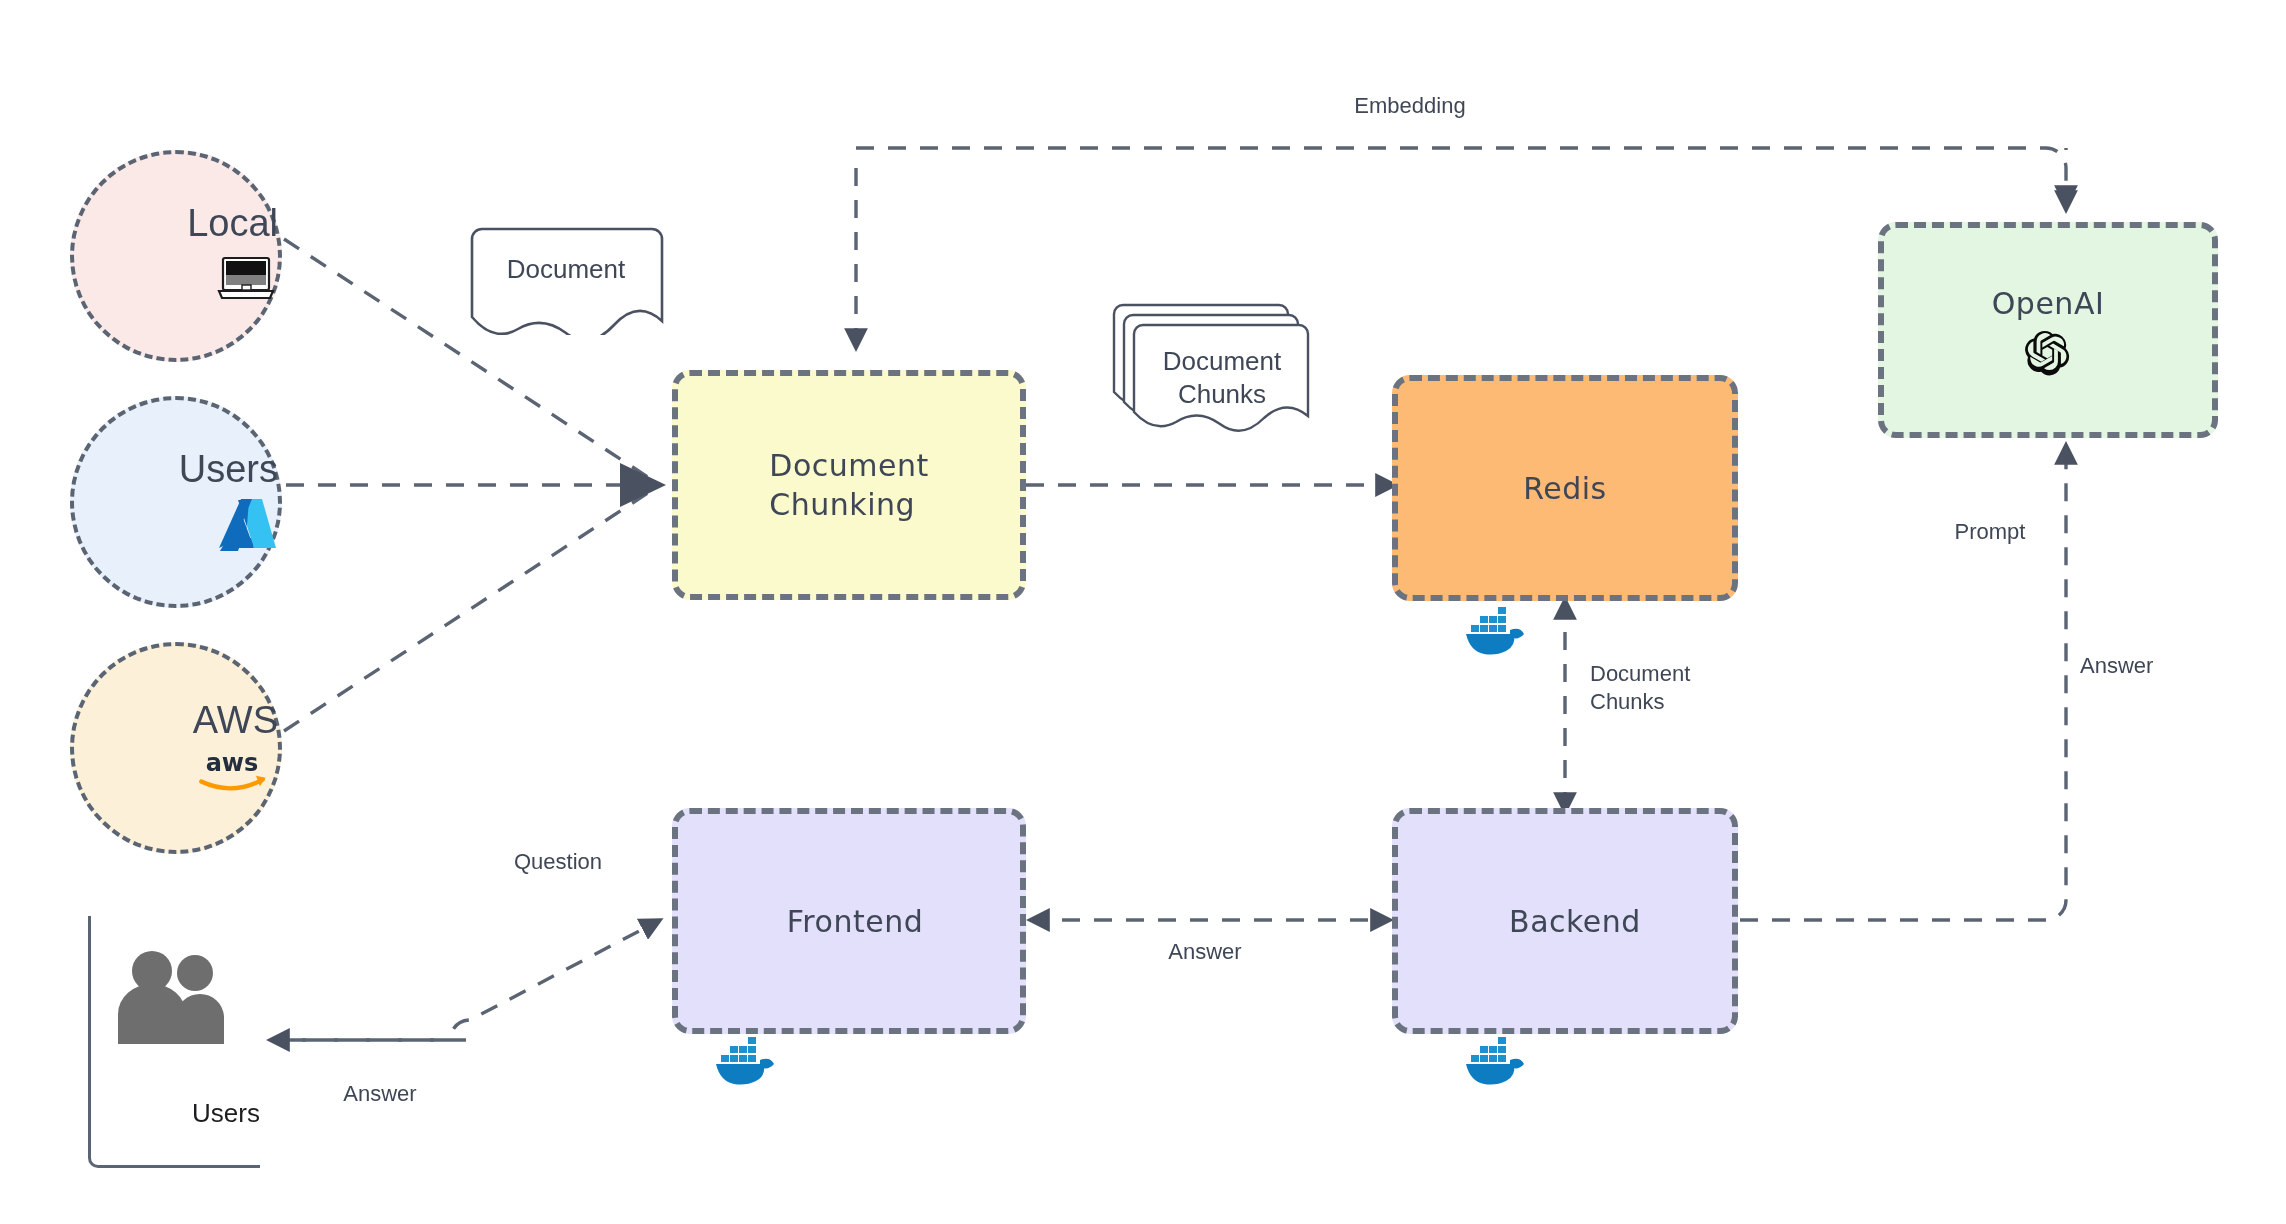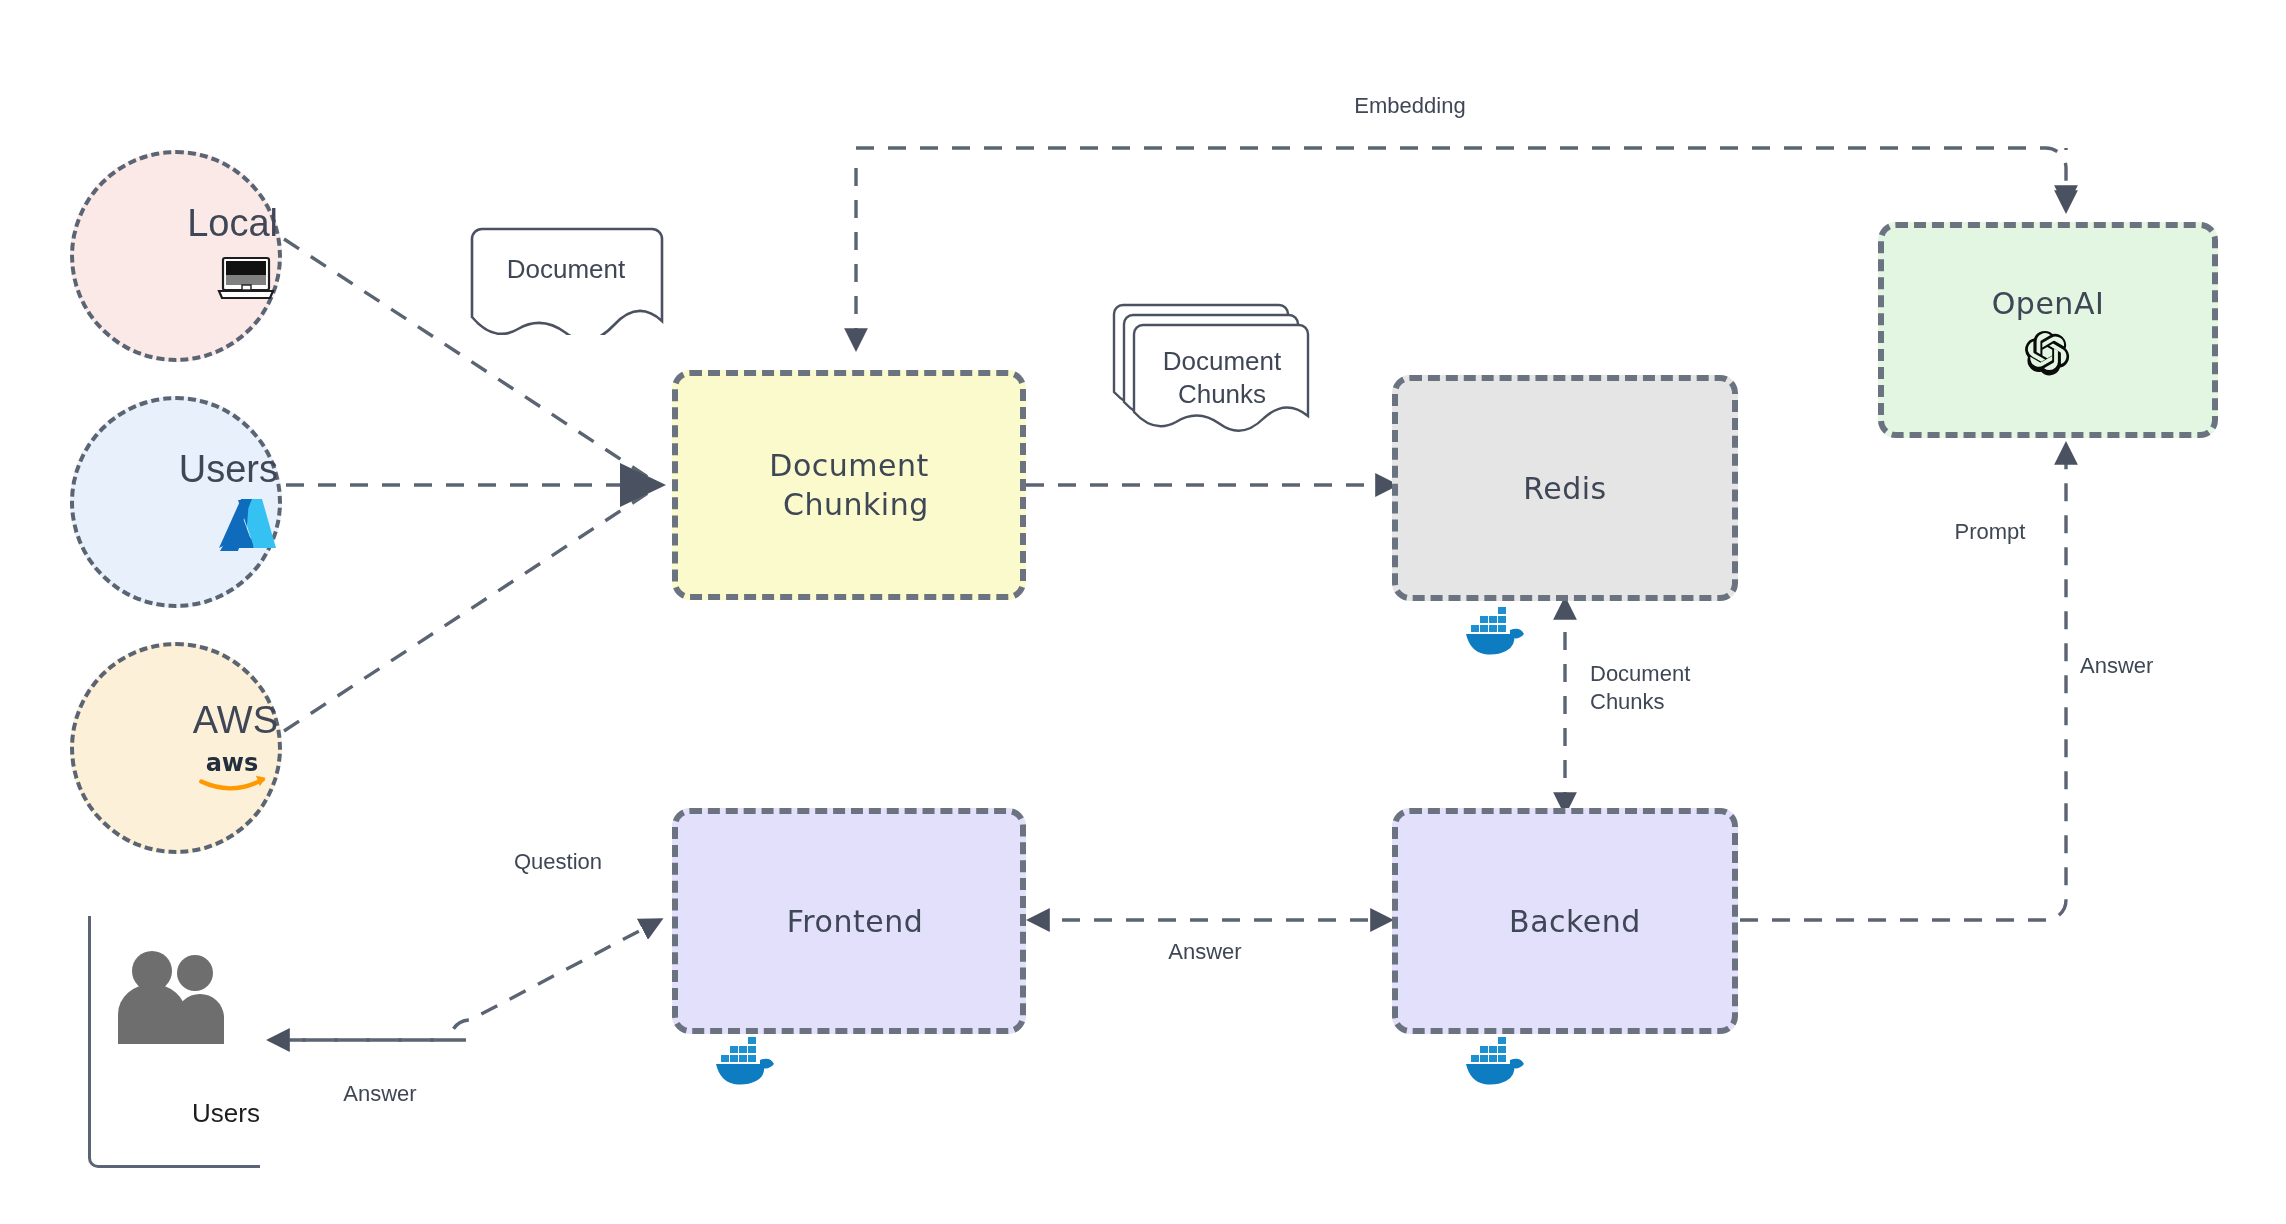--- a/index.html
+++ b/index.html
@@ -47,21 +47,21 @@
   }
   
   .node {
     position: absolute;
     border: 6px dashed #6b7280;
     border-radius: 18px;
     box-sizing: border-box;
     display: flex;
     align-items: center;
     justify-content: center;
-    text-align: right;
+    text-align: left;
   }
   .node-label {
     font-family: "DejaVu Sans", sans-serif;
     font-size: 30px;
     color: #3f4756;
     line-height: 1.3;
     letter-spacing: 0.5px;
     white-space: pre-line;
   }
   .node-label.with-logo {
@@ -216,21 +216,21 @@
     </svg>
     <div class="doc-note-text" style="top:45px; left:24px; width:176px;">Document
 Chunks</div>
   </div>
 
   <div class="node" style="left:672px; top:370px; width:354px; height:230px; background:#fafacd;">
     <span class="node-label">Document
 Chunking</span>
   </div>
 
-  <div class="node" style="left:1392px; top:375px; width:346px; height:226px; background:#e5e5e5;">
+  <div class="node" style="left:1392px; top:375px; width:346px; height:226px; background:#fdba74;">
     <span class="node-label">Redis</span>
   </div>
 
   <div class="node" style="left:1878px; top:222px; width:340px; height:216px; background:#e2f6e2;">
     <span class="node-label with-logo">
       <span>OpenAI</span>
       <svg width="48" height="48" viewBox="0 0 48 48" xmlns="http://www.w3.org/2000/svg" style="margin-top:6px;">
         <path fill="#0b0b0b" d="M41.6 19.6a11.1 11.1 0 0 0-1-9.1 11.3 11.3 0 0 0-12.1-5.4A11.2 11.2 0 0 0 10 9.6a11.1 11.1 0 0 0-7.4 5.4 11.3 11.3 0 0 0 1.4 13.2 11.1 11.1 0 0 0 1 9.1 11.3 11.3 0 0 0 12.1 5.4 11.1 11.1 0 0 0 8.4 3.7 11.3 11.3 0 0 0 10.7-7.8 11.1 11.1 0 0 0 7.4-5.4 11.3 11.3 0 0 0-1.4-13.2zM25.5 41.1a8.4 8.4 0 0 1-5.4-1.9l.3-.2 9-5.2a1.5 1.5 0 0 0 .7-1.3V19.8l3.8 2.2v10.5a8.4 8.4 0 0 1-8.4 8.6zM7.4 33.4a8.4 8.4 0 0 1-1-5.6l.3.2 9 5.2a1.5 1.5 0 0 0 1.5 0l11-6.3v4.4l-9.1 5.3a8.4 8.4 0 0 1-11.7-3.2zM5 15.9a8.4 8.4 0 0 1 4.4-3.7v10.7a1.4 1.4 0 0 0 .7 1.3l11 6.3-3.8 2.2L8.1 27.4A8.4 8.4 0 0 1 5 15.9zm31.3 7.3-11-6.4 3.8-2.2 9.1 5.3a8.4 8.4 0 0 1-1.3 15.2V24.4a1.4 1.4 0 0 0-.6-1.2zm3.8-5.7-.3-.2-9-5.3a1.5 1.5 0 0 0-1.5 0l-11 6.4v-4.4l9.1-5.3a8.4 8.4 0 0 1 12.5 8.7zM16.4 25.2l-3.8-2.2V12.5a8.4 8.4 0 0 1 13.8-6.4l-.3.2-9 5.2a1.5 1.5 0 0 0-.7 1.3zm2-4.5 4.9-2.8 4.9 2.8v5.7l-4.9 2.8-4.9-2.8z"></path>
       </svg>
     </span>

